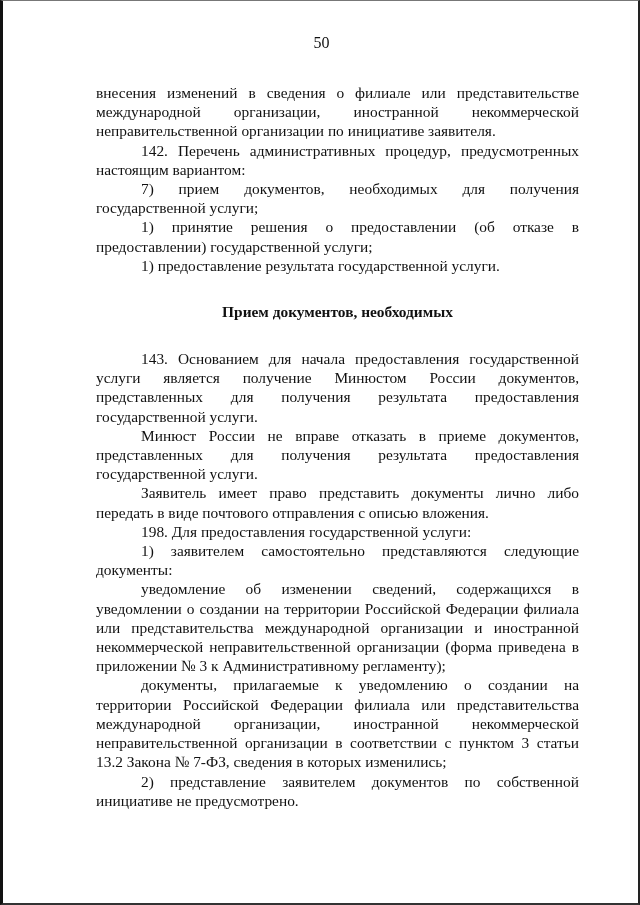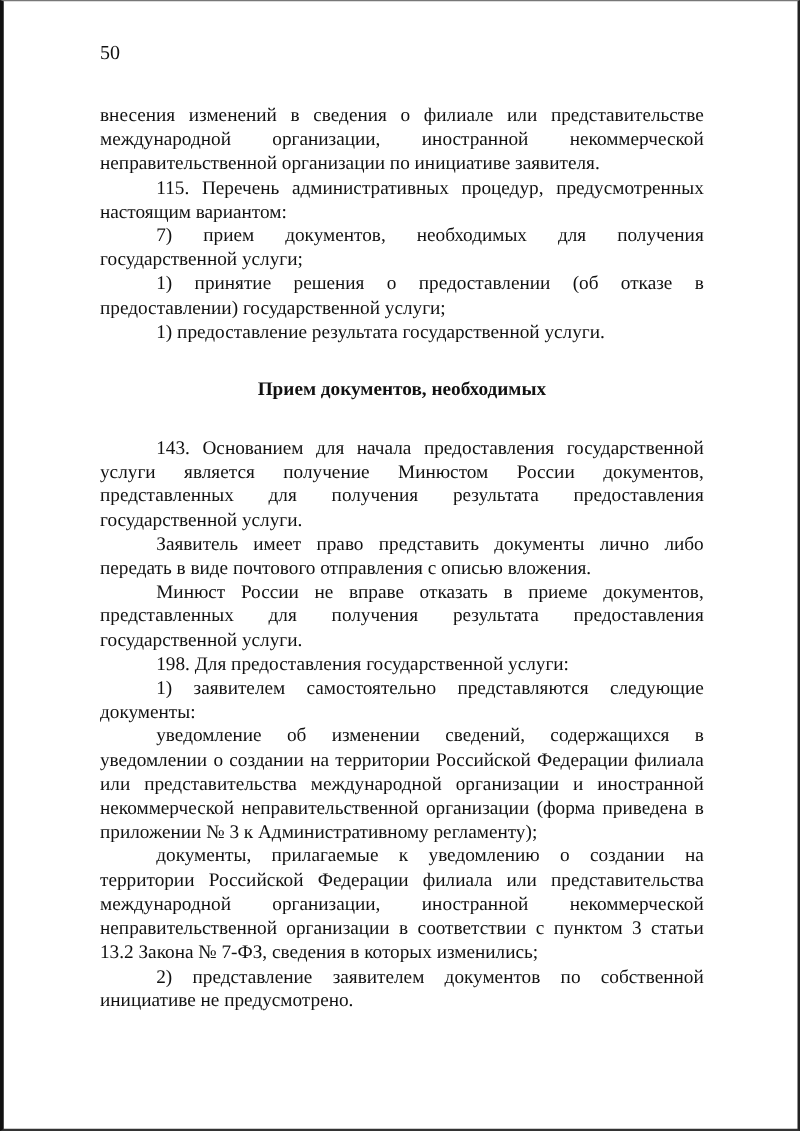--- a/index.html
+++ b/index.html
@@ -12,51 +12,51 @@
       border-top: 1px solid #777;
       border-bottom: 2px solid #333;
       background: #fff;
     }
     .page {
       position: absolute; left: 77px; top: 0; width: 483px;
       font-family: "Liberation Serif", "DejaVu Serif", serif;
       font-size: 15.4px; color: #111; line-height: 19.2px;
     }
     .page-number {
-      position: absolute; top: 32px; left: 0; width: 483px; text-align: left;
+      position: absolute; top: 32px; left: 0; width: 483px; text-align: center;
       font-size: 16px;
     }
-    .body { position: absolute; top: 82px; left: 0; width: 483px; }
+    .body { position: absolute; top: 82px; left: 16px; width: 483px; }
     p { margin: 0; text-align: justify; text-align-last: left; }
     .indent { text-indent: 45px; }
     .heading {
       text-align: right; text-align-last: center; font-weight: bold;
       margin-top: 27px; margin-bottom: 27px; line-height: 20px;
     }
   </style>
 </head>
 <body>
 
 <div class="frame">
   <div class="page">
     <div class="page-number">50</div>
     <div class="body">
       <p>внесения изменений в сведения о филиале или представительстве международной организации, иностранной некоммерческой неправительственной организации по инициативе заявителя.</p>
-      <p class="indent">115. Перечень административных процедур, предусмотренных настоящим вариантом:</p>
+      <p class="indent">142. Перечень административных процедур, предусмотренных настоящим вариантом:</p>
       <p class="indent">7) прием документов, необходимых для получения государственной услуги;</p>
       <p class="indent">1) принятие решения о предоставлении (об отказе в предоставлении) государственной услуги;</p>
       <p class="indent">1) предоставление результата государственной услуги.</p>
 
       <div class="heading">
         <div>Прием документов, необходимых</div>
       </div>
 
       <p class="indent">143. Основанием для начала предоставления государственной услуги является получение Минюстом России документов, представленных для получения результата предоставления государственной услуги.</p>
+      <p class="indent">Минюст России не вправе отказать в приеме документов, представленных для получения результата предоставления государственной услуги.</p>
       <p class="indent">Заявитель имеет право представить документы лично либо передать в виде почтового отправления с описью вложения.</p>
-      <p class="indent">Минюст России не вправе отказать в приеме документов, представленных для получения результата предоставления государственной услуги.</p>
       <p class="indent">198. Для предоставления государственной услуги:</p>
       <p class="indent">1) заявителем самостоятельно представляются следующие документы:</p>
       <p class="indent">уведомление об изменении сведений, содержащихся в уведомлении о создании на территории Российской Федерации филиала или представительства международной организации и иностранной некоммерческой неправительственной организации (форма приведена в приложении № 3 к Административному регламенту);</p>
       <p class="indent">документы, прилагаемые к уведомлению о создании на территории Российской Федерации филиала или представительства международной организации, иностранной некоммерческой неправительственной организации в соответствии с пунктом 3 статьи 13.2 Закона № 7-ФЗ, сведения в которых изменились;</p>
       <p class="indent">2) представление заявителем документов по собственной инициативе не предусмотрено.</p>
     </div>
   </div>
 </div>
 
 </body></html>

